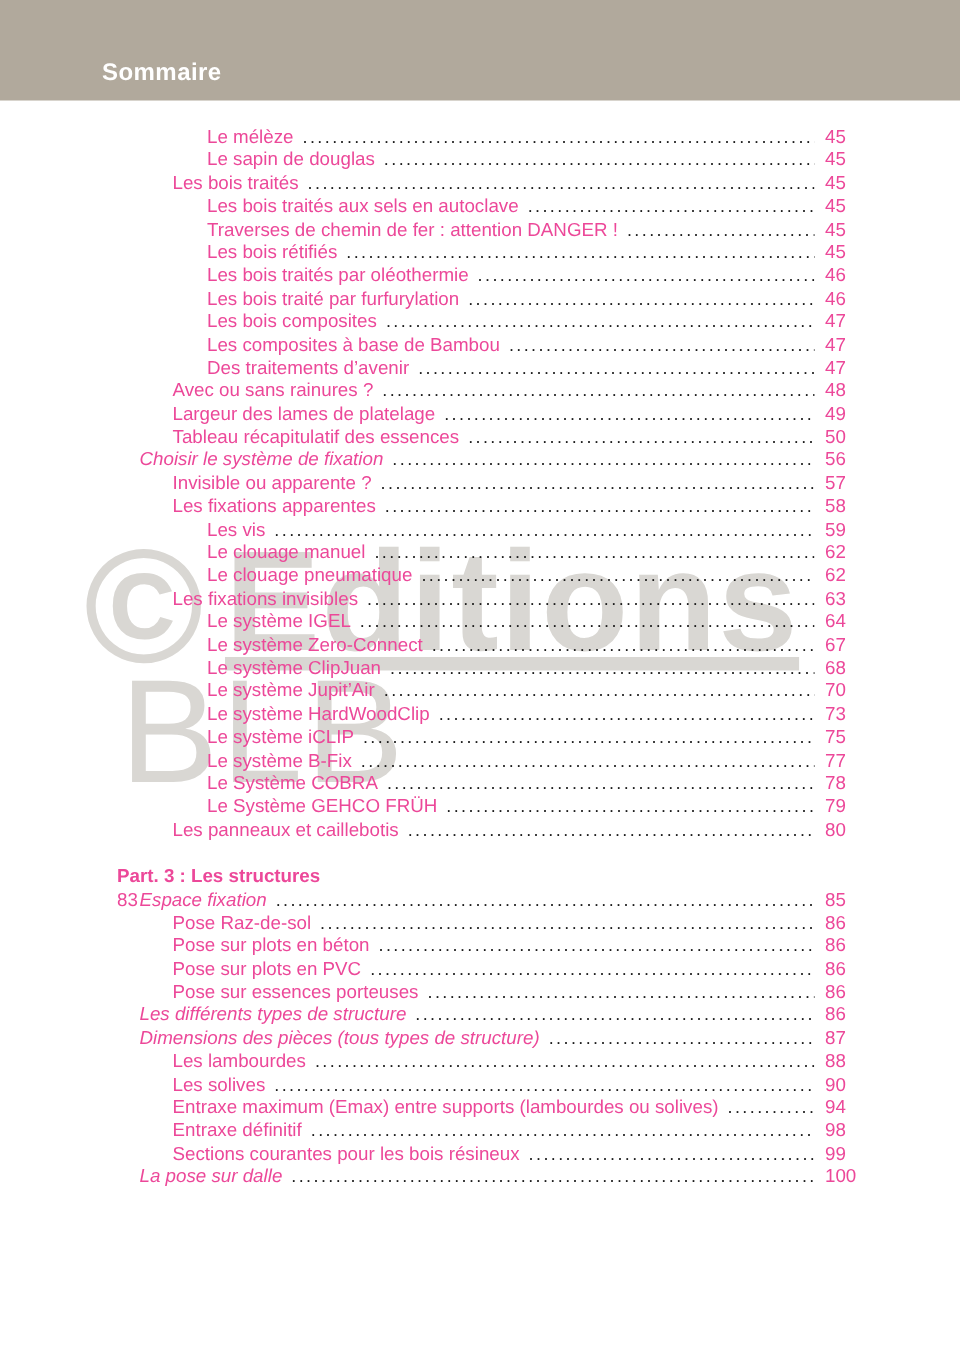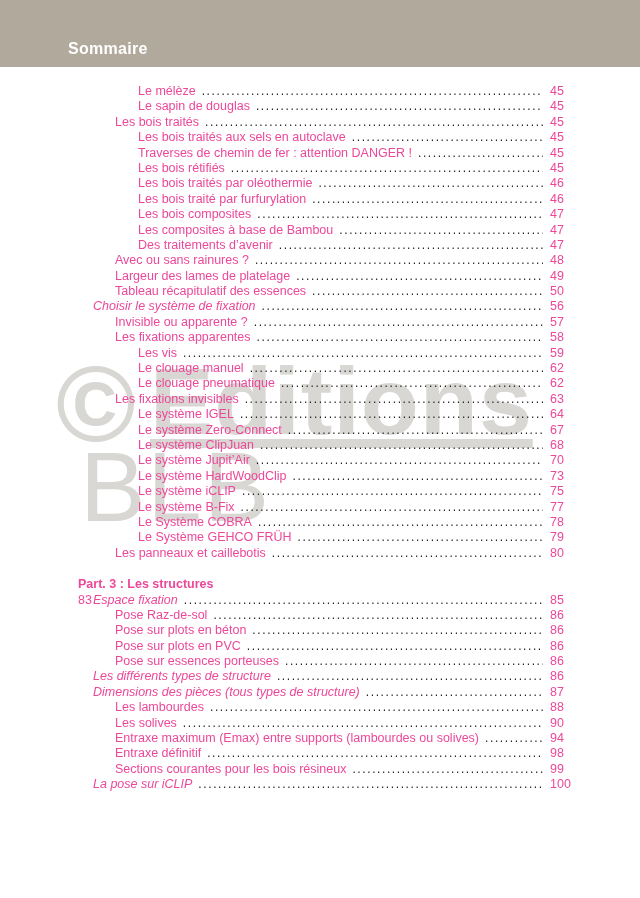--- a/index.html
+++ b/index.html
@@ -304,19 +304,19 @@
     <span class="label">Entraxe définitif</span>
     <span class="dots"></span>
     <span class="pg">98</span>
   </div>
       <div class="row lvl2 normal">
     <span class="label">Sections courantes pour les bois résineux</span>
     <span class="dots"></span>
     <span class="pg">99</span>
   </div>
       <div class="row lvl1 bolditalic">
-    <span class="label">La pose sur iCLIP</span>
+    <span class="label">La pose sur dalle</span>
     <span class="dots"></span>
     <span class="pg">100</span>
   </div>
     </main>
 
 </div>
 
 </body></html>

